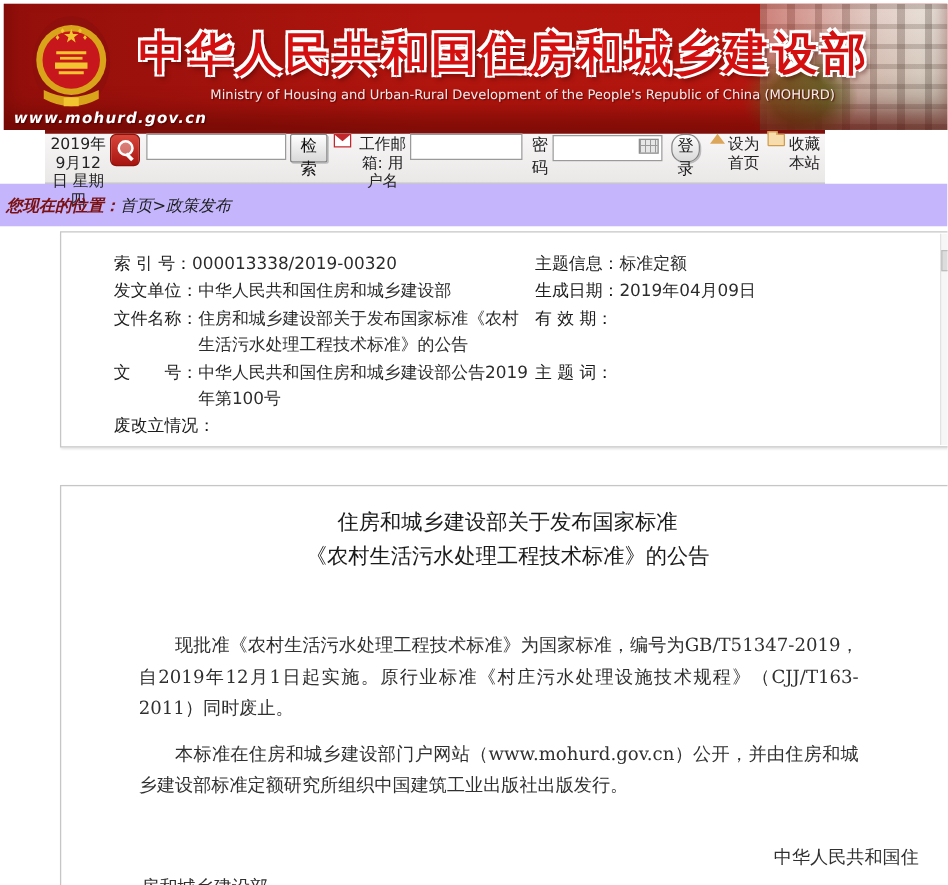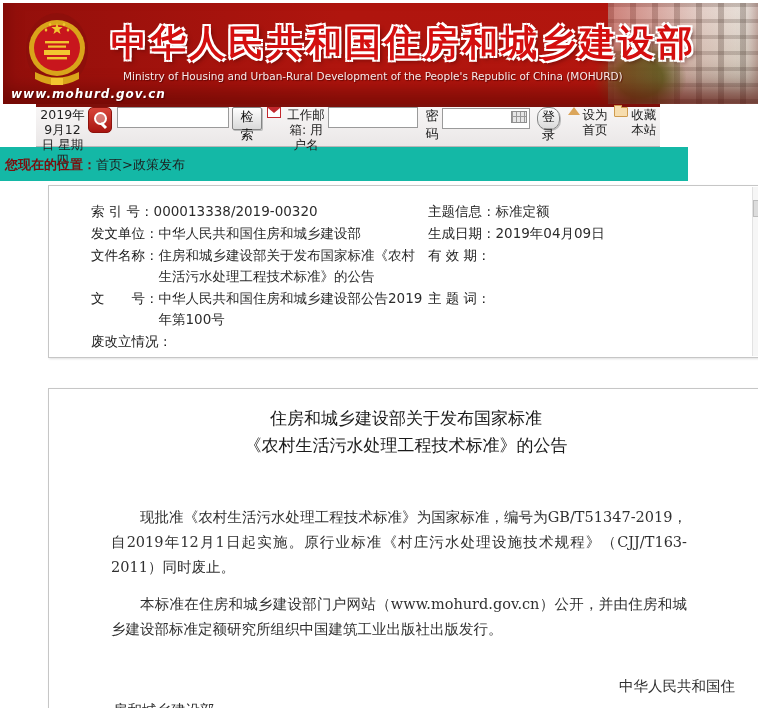--- a/index.html
+++ b/index.html
@@ -17,21 +17,21 @@
       linear-gradient(180deg,#ece9e2 0%,#d8d2c6 55%,#a39a8c 100%); }
   .banner .red-fade { position:absolute; inset:0;
     background:linear-gradient(90deg,#930f0b 0%,#b0150e 45%,rgba(176,21,14,.92) 62%,rgba(176,21,14,.55) 78%,rgba(176,21,14,.12) 92%,rgba(176,21,14,0) 100%);
     box-shadow:inset 0 -14px 18px rgba(90,5,2,.55); }
   .banner .tree { position:absolute; right:72px; bottom:-6px; width:92px; height:70px;
     background:radial-gradient(ellipse at 50% 55%, rgba(74,118,44,.95) 0 35%, rgba(74,118,44,0) 72%); }
   .emblem { position:absolute; left:22px; top:7px; width:64px; height:88px; }
   .banner-title { position:absolute; left:108px; top:16px; width:560px; text-align:center;
     font-size:36px; font-weight:bold; letter-spacing:3px; color:#d40f0f; white-space:nowrap;
     text-shadow:-2px -2px 0 #fff,2px -2px 0 #fff,-2px 2px 0 #fff,2px 2px 0 #fff,3px 3px 4px rgba(60,0,0,.55); }
-  .banner-sub { position:absolute; left:120px; top:67px; width:545px; text-align:left;
+  .banner-sub { position:absolute; left:120px; top:67px; width:545px; text-align:right;
     font-size:10.5px; color:#f7eaea; text-shadow:1px 1px 1px rgba(80,0,0,.8); }
   .banner-url { position:absolute; left:8px; bottom:3px; font-size:12px; font-weight:bold;
     color:#fff; letter-spacing:1px; text-shadow:1px 1px 1px rgba(80,0,0,.9);font-style:italic; }
 
   
   .topbar { display:flex; align-items:flex-start; width:624px; height:43px;
     border-top:3px solid #7e0f0a; border-bottom:1px solid #b9b6b6;
     background:linear-gradient(#f8f6f6,#eae7e7); padding:0 3px;margin-left:36px; }
   .tb-text { font-size:12.5px; line-height:15px; color:#222; }
   .date-box { width:88px; text-align:center; }
@@ -62,21 +62,21 @@
   .btn-login { width:40px; margin-left:7px;border-radius:10px; }
   .uparrow-icon { width:0; height:0; border-left:6px solid transparent; border-right:6px solid transparent;
     border-bottom:8px solid #dba55a; margin:0 2px 0 8px; flex:0 0 auto; }
   .home-label,.fav-label { width:50px; text-align:center; cursor:pointer; }
   .folder-icon { position:relative; width:14px; height:10px; background:#f7ddae;
     border:1px solid #cf9b4e; border-radius:1px; margin:0 2px 0 6px; flex:0 0 auto; }
   .folder-icon::before { content:""; position:absolute; left:-1px; top:-3px; width:6px; height:2px;
     background:#f7ddae; border:1px solid #cf9b4e; border-bottom:none; }
 
   
-  .breadcrumb { width:688px; height:34px; padding:9px 0 0 5px; background:#14b8a6; font-size:13px; }
+  .breadcrumb { width:758px; height:34px; padding:9px 0 0 5px; background:#c4b5fd; font-size:13px;font-style:italic; }
   .bc-label { font-weight:bold; color:#7a1010; }
   .bc-path { color:#1d1d1d; cursor:pointer; }
 
   
   .box { position:relative; margin-left:48px; width:716px; background:#fff;
     border:1px solid #c6c6c6; box-shadow:1px 1px 2px rgba(0,0,0,.12); }
   .info-box { margin-top:4px; height:173px; }
   .doc-box { margin-top:30px; height:332px; }
 
   .vscroll { position:absolute; top:1px; right:1px; bottom:1px; width:10px;

